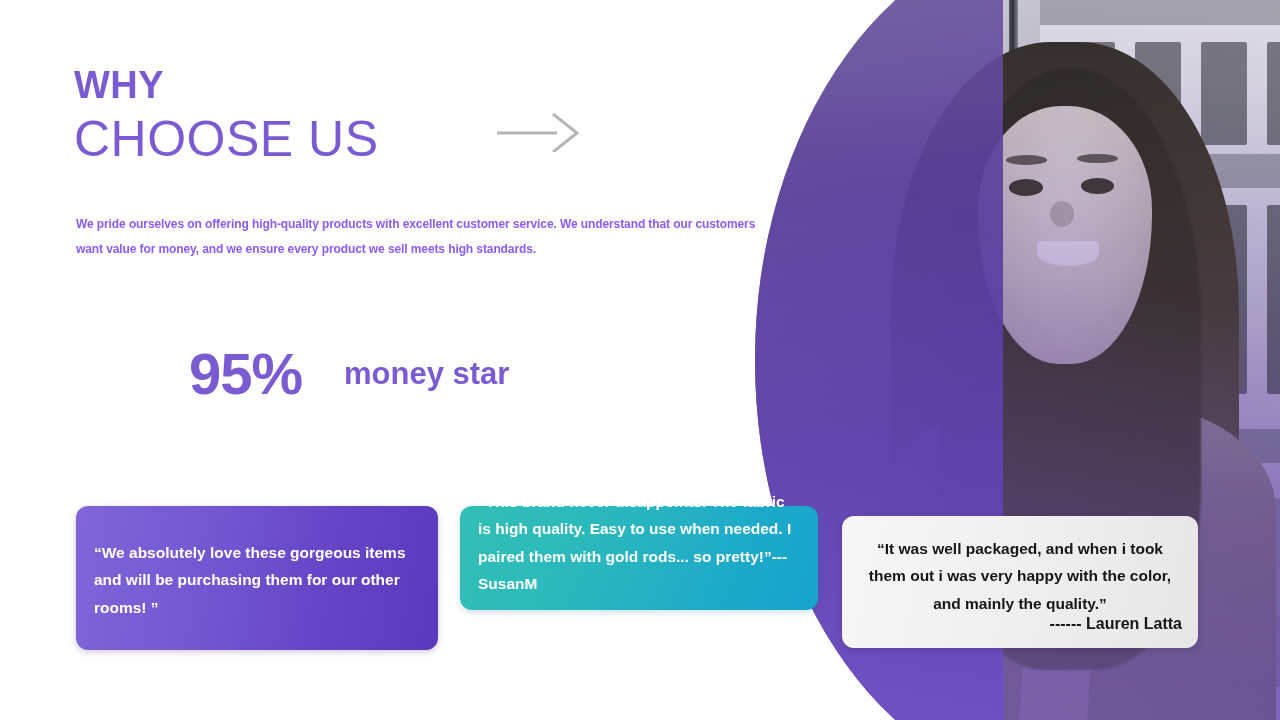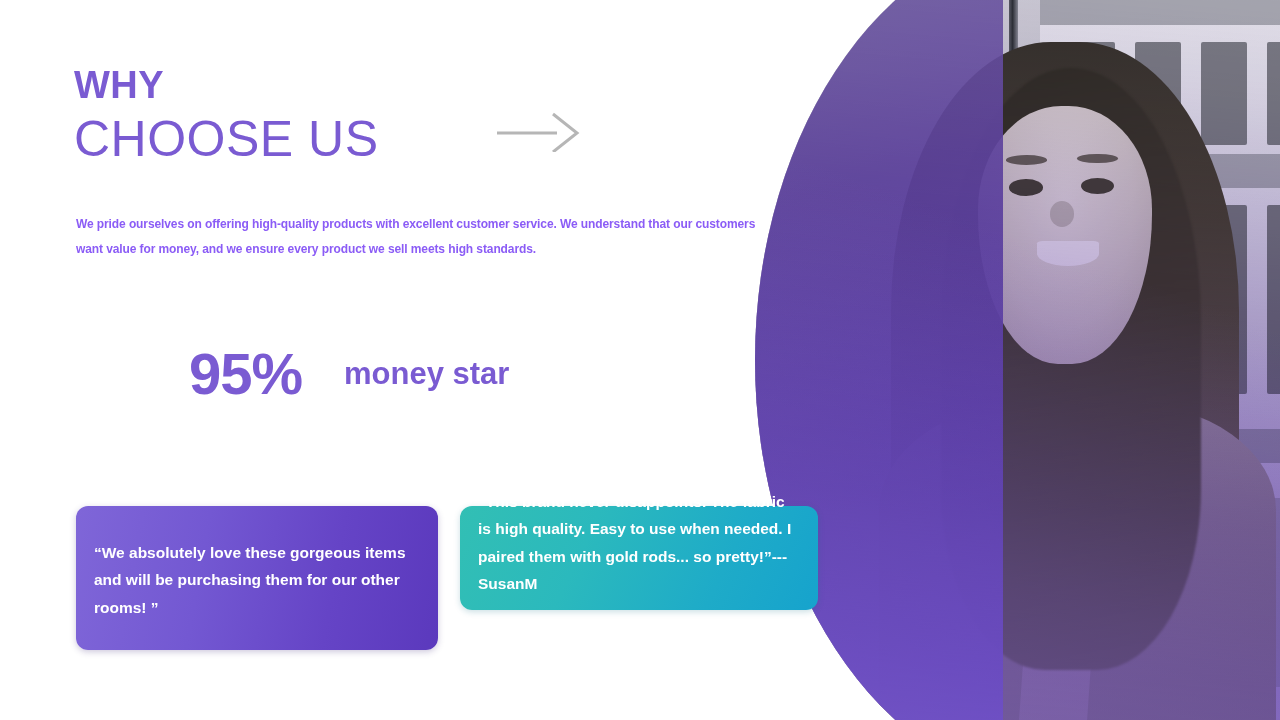--- a/index.html
+++ b/index.html
@@ -357,14 +357,18 @@
   </div>
 
   <div class="card" id="card-1">
     <div class="card-text">“We absolutely love these gorgeous items and will be purchasing them for our other rooms! ”</div>
   </div>
 
   <div class="card" id="card-2">
     <div class="card-text"><span>“This brand never disappoints. The fabric is high quality. Easy to use when needed. I paired them with gold rods... so pretty!”---</span>&nbsp; <span class="author-inline">SusanM</span></div>
   </div>
 
+  <div class="card" id="card-3">
+    <div class="card-text">“It was well packaged, and when i took them out i was very happy with the color, and mainly the quality.”</div>
+    <div class="card-author">------ Lauren Latta</div>
+  </div>
 
 </div>
 
 </body></html>

